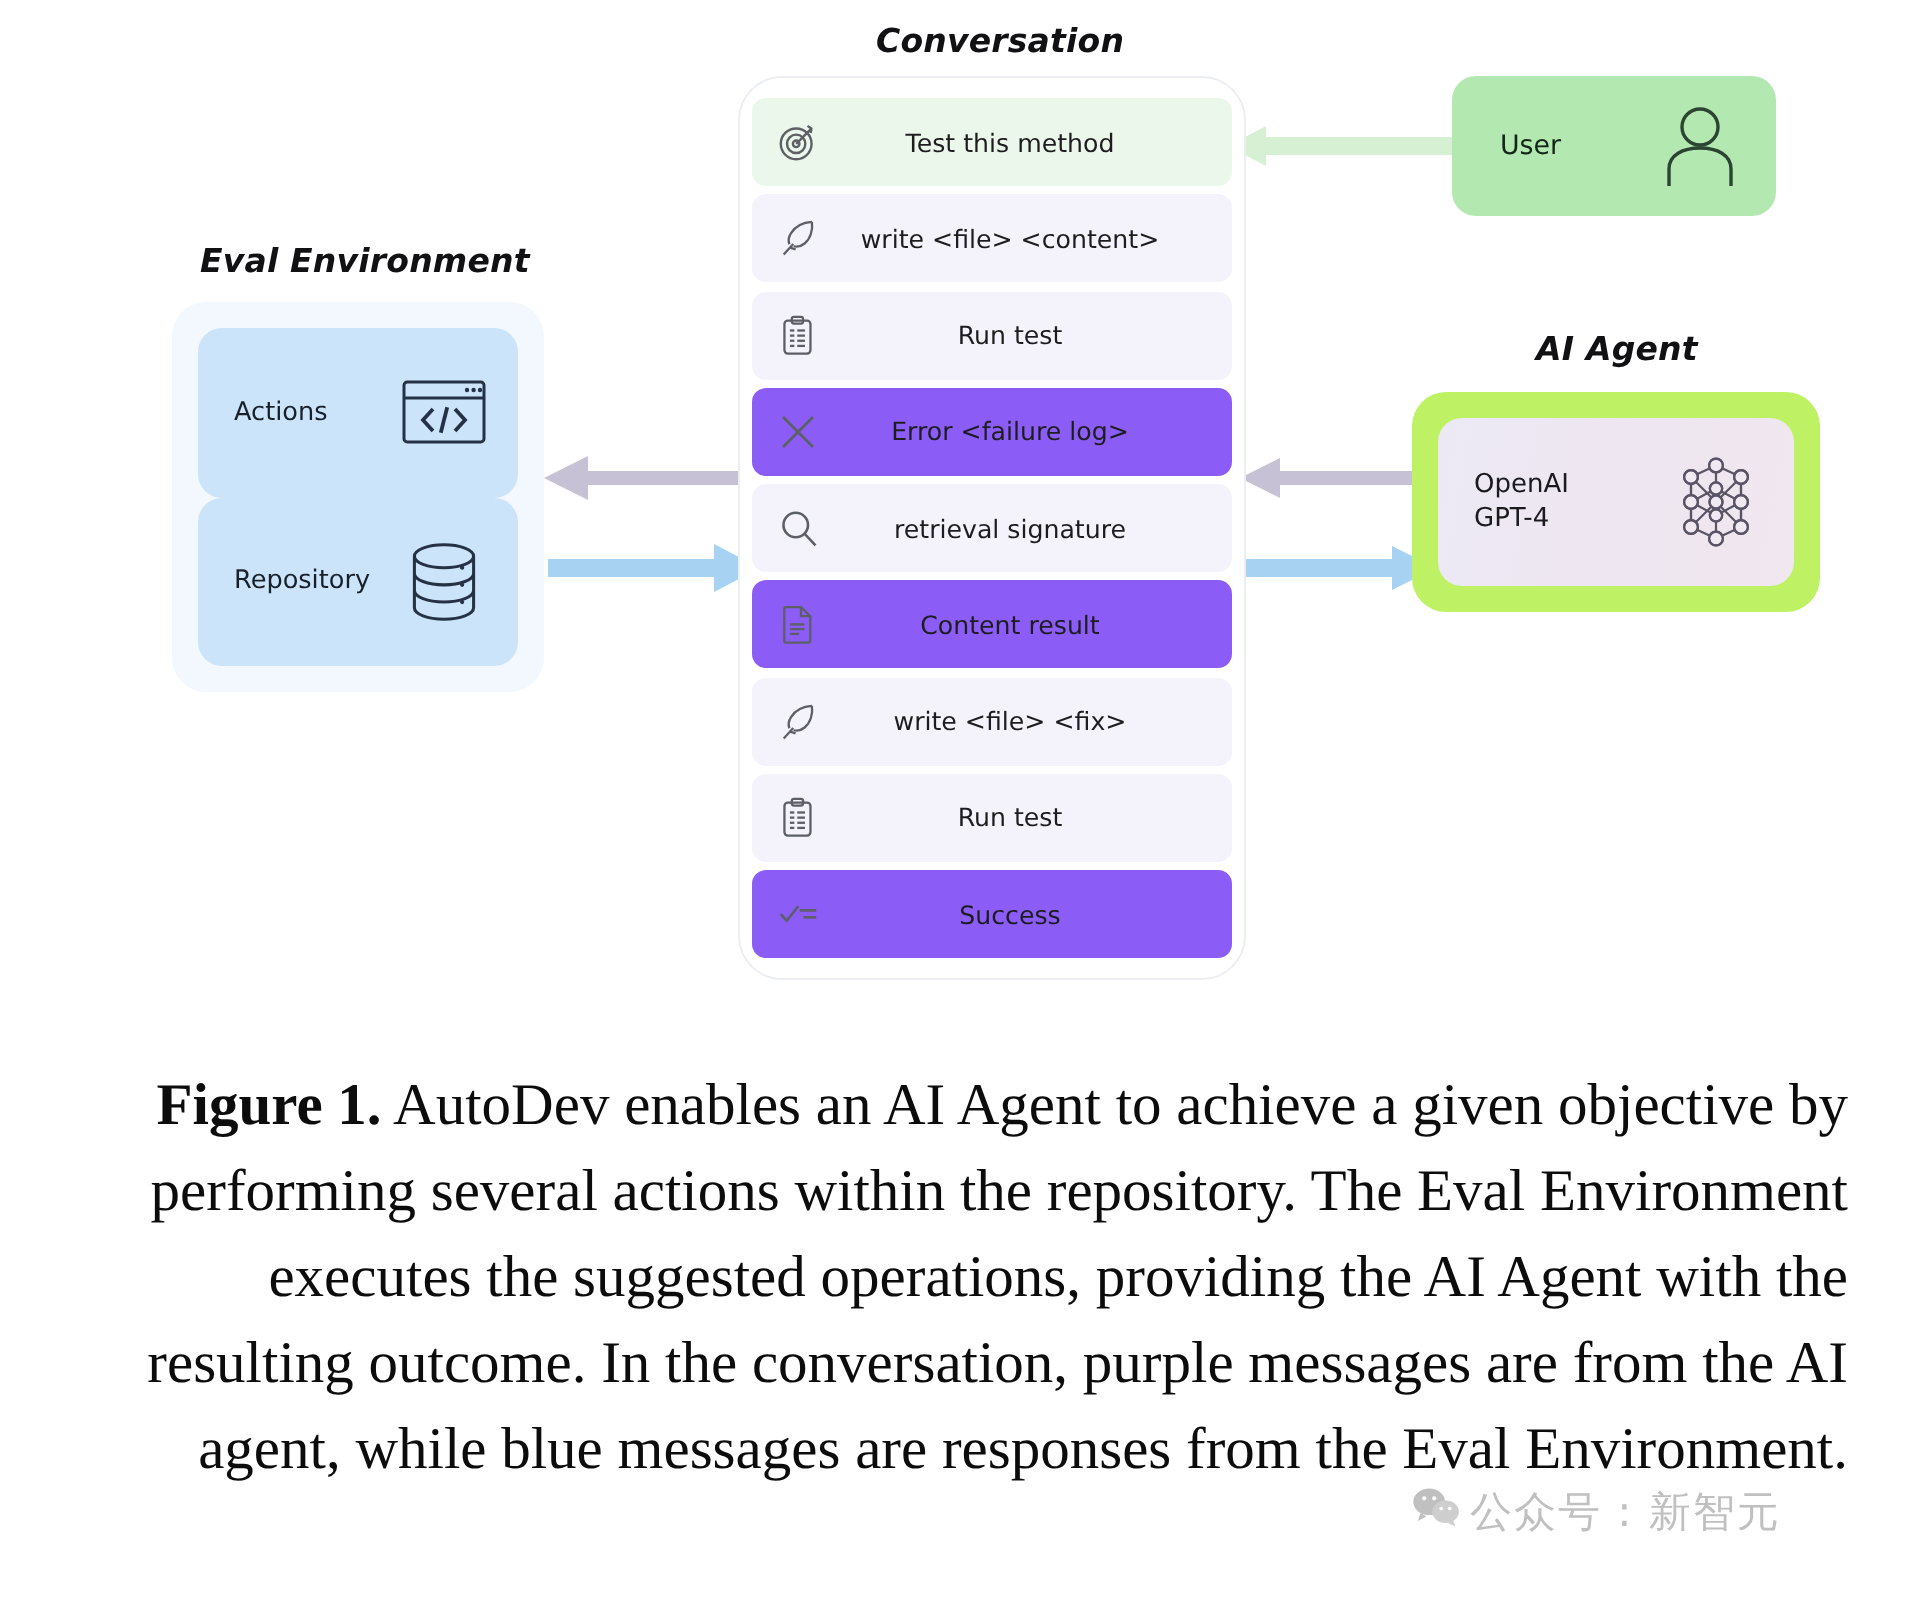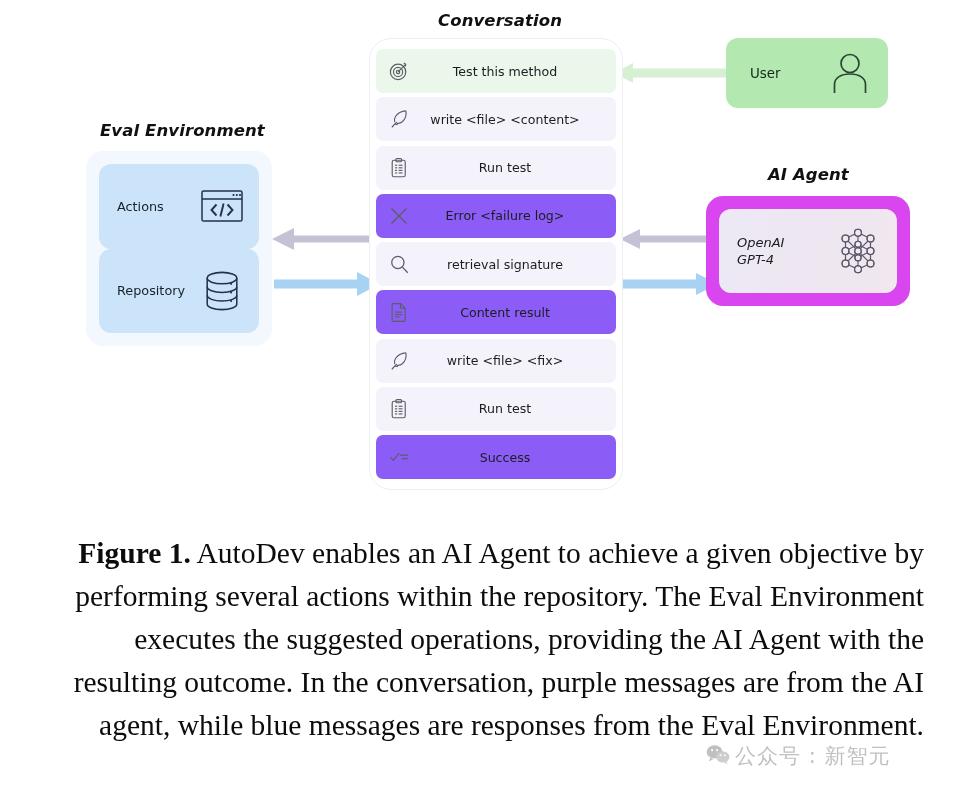--- a/index.html
+++ b/index.html
@@ -139,25 +139,24 @@
   }
   #user-box .ub-icon { color: #2c4432; display: flex; align-items: center; }
 
   
   #agent-title { left: 768px; top: 165px; }
 
   #agent-outer {
     position: absolute;
     left: 706px; top: 196px;
     width: 204px; height: 110px;
-    background: #d946ef;
+    background: #bef264;
     border-radius: 17px;
     box-sizing: border-box;
     padding: 13px;
-    font-style: italic;
   }
   #agent-card {
     width: 100%; height: 100%;
     background: linear-gradient(100deg,#ece9f5 0%,#eee6f0 55%,#f0e7ef 100%);
     border-radius: 12px;
     display: flex;
     align-items: center;
     box-sizing: border-box;
     padding: 0 12px 0 18px;
   }

